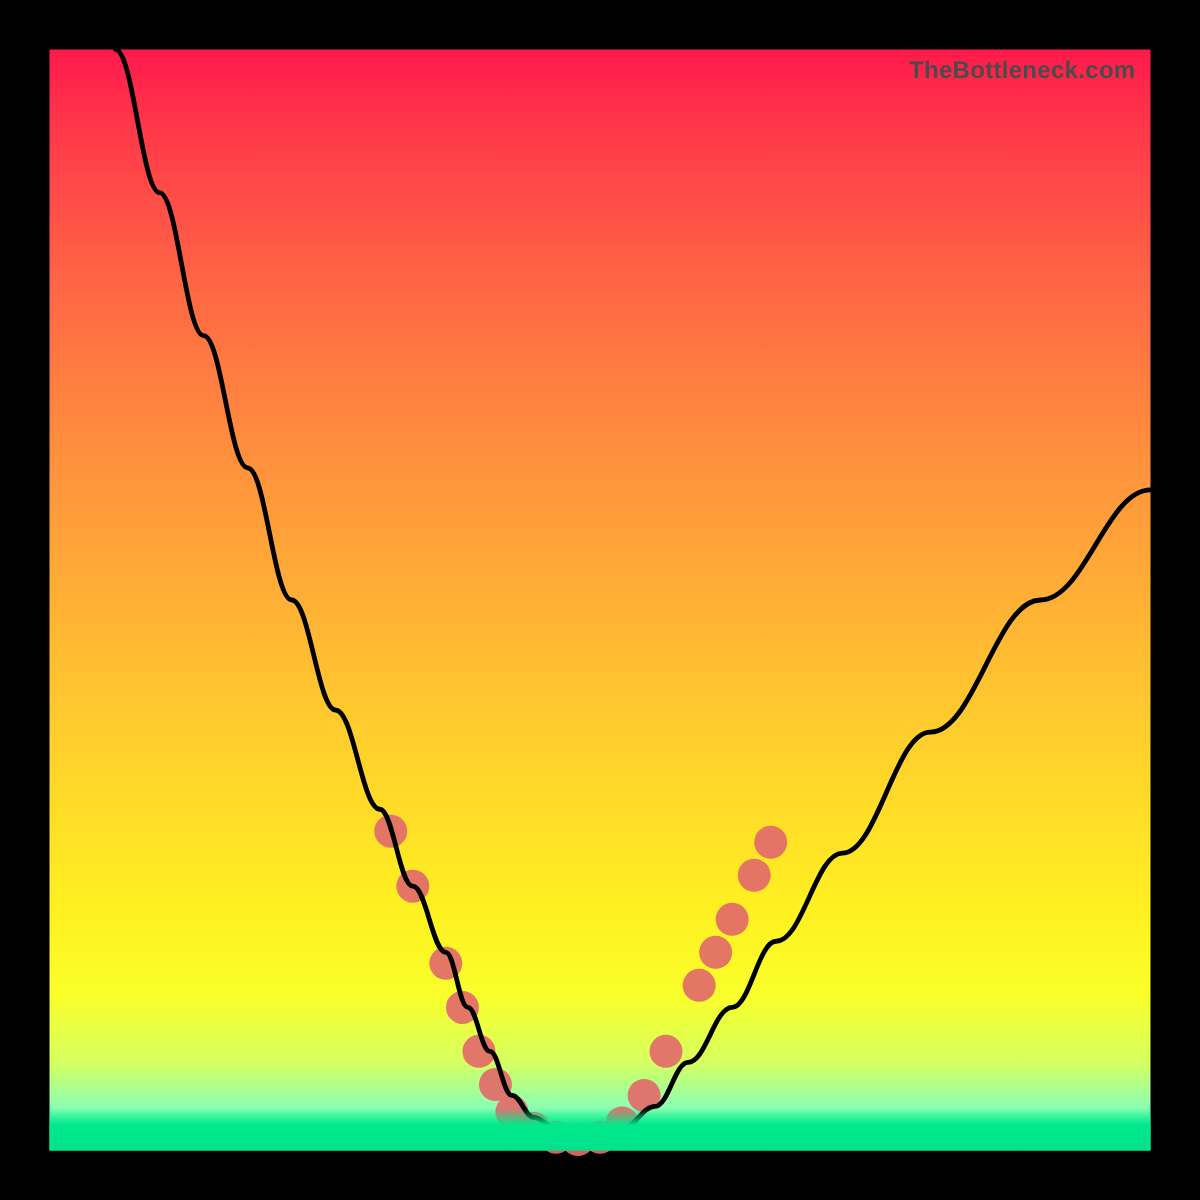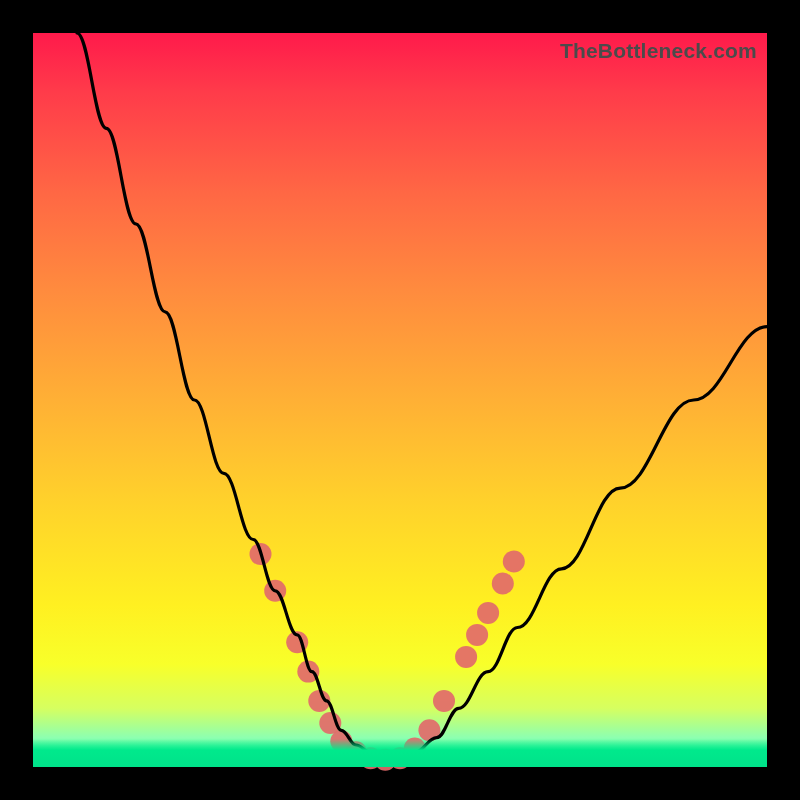--- a/index.html
+++ b/index.html
@@ -35,21 +35,21 @@
       #fff021 78%,
       #f8ff2a 86%,
       #d6ff60 92%,
       #8dffb0 96%,
       #00ff8e 100%);
   }
   .watermark {
     position: absolute;
     top: 6px;
     right: 10px;
-    font-size: 21px;
+    font-size: 16px;
     font-weight: 600;
     color: #4b4b4b;
     letter-spacing: 0.2px;
   }
   svg.curve {
     position: absolute;
     left: 0;
     top: 0;
     width: 734px;
     height: 734px;

